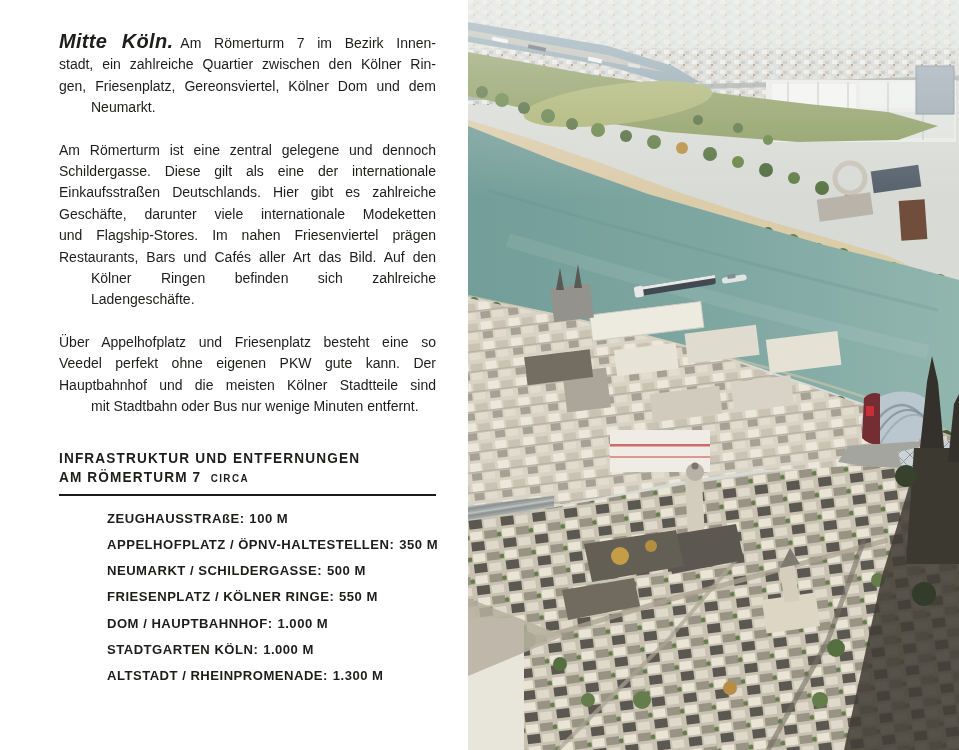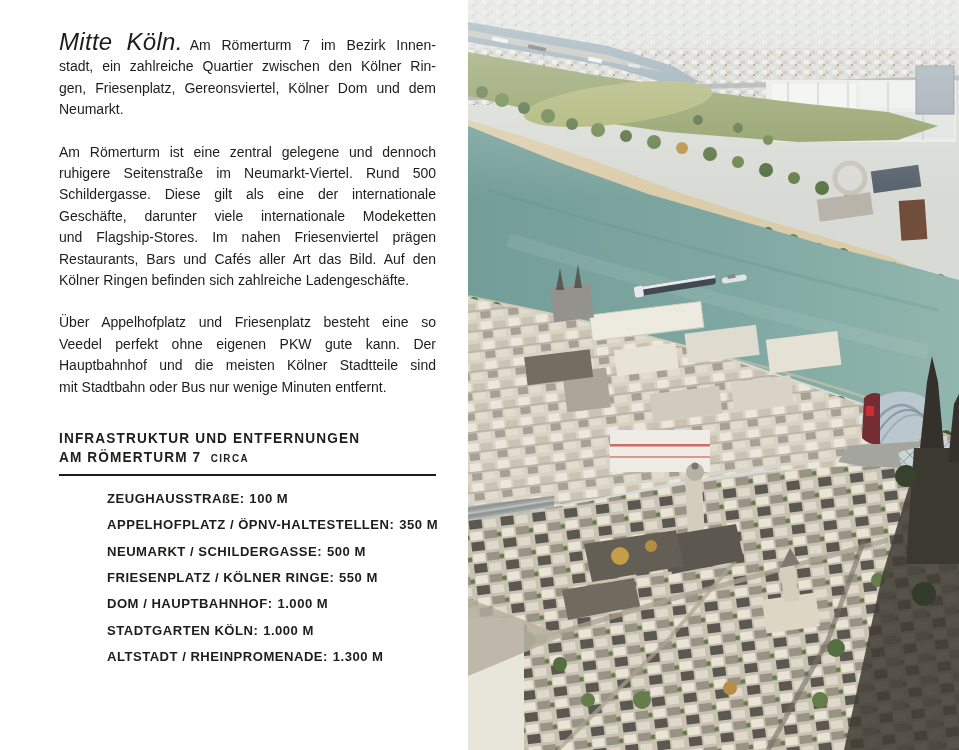--- a/index.html
+++ b/index.html
@@ -10,23 +10,23 @@
   }
   .page{position:relative;width:959px;height:750px;background:#ffffff;}
 
   
   .text-col{position:absolute;left:59px;top:0;width:377px;padding-top:31px;}
   .para{margin:0 0 21px 0;}
   .pline{
     font-size:14px;line-height:21.4px;color:#1d1d1b;
     text-align:justify;text-align-last:justify;
   }
-  .pline.lastline{text-align-last:left;}
+  .pline.lastline{text-align-last:left;margin-left:32px;}
   .headline{
-    font-weight:normal;font-style:italic;font-size:24px;line-height:21.4px;
+    font-weight:bold;font-style:italic;font-size:20px;line-height:21.4px;
     letter-spacing:0.3px;padding-right:7px;white-space:nowrap;
   }
 
   .infra{margin-top:31px;}
   .infra-title{
     font-size:14.5px;font-weight:bold;letter-spacing:1.2px;line-height:19px;
     white-space:nowrap;transform:scaleX(0.94);transform-origin:left center;
   }
   .circa{font-size:10.5px;letter-spacing:1.5px;margin-left:10px;}
   .rule{border-top:2.5px solid #1b1b19;margin-top:6px;width:377px;}
@@ -52,22 +52,22 @@
       <div class="pline">
         <span class="headline">Mitte Köln.</span><span>Am Römerturm 7 im Bezirk Innen-</span>
       </div>
       <div class="pline">stadt, ein zahlreiche Quartier zwischen den Kölner Rin-</div>
       <div class="pline">gen, Friesenplatz, Gereonsviertel, Kölner Dom und dem</div>
       <div class="pline lastline">Neumarkt.</div>
     </div>
 
     <div class="para">
       <div class="pline">Am Römerturm ist eine zentral gelegene und dennoch</div>
-      <div class="pline">ruhigere Seitenstraße im Neumarkt-Viertel. Rund 500</div>
       <div class="pline">Schildergasse. Diese gilt als eine der internationale</div>
+      <div class="pline">Einkaufsstraßen Deutschlands. Hier gibt es zahlreiche</div>
       <div class="pline">Geschäfte, darunter viele internationale Modeketten</div>
       <div class="pline">und Flagship-Stores. Im nahen Friesenviertel prägen</div>
       <div class="pline">Restaurants, Bars und Cafés aller Art das Bild. Auf den</div>
       <div class="pline lastline">Kölner Ringen befinden sich zahlreiche Ladengeschäfte.</div>
     </div>
 
     <div class="para">
       <div class="pline">Über Appelhofplatz und Friesenplatz besteht eine so</div>
       <div class="pline">Veedel perfekt ohne eigenen PKW gute kann. Der</div>
       <div class="pline">Hauptbahnhof und die meisten Kölner Stadtteile sind</div>

